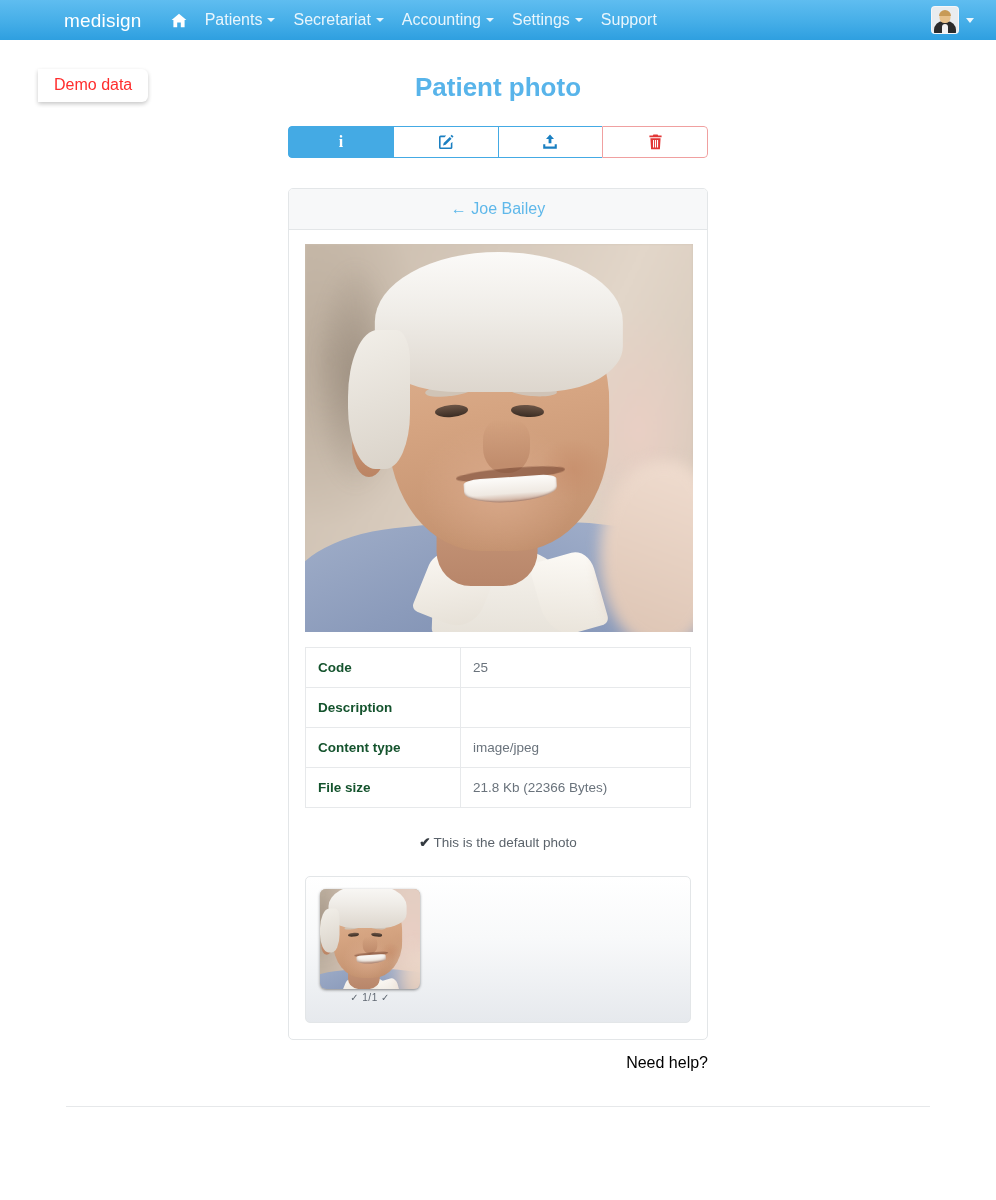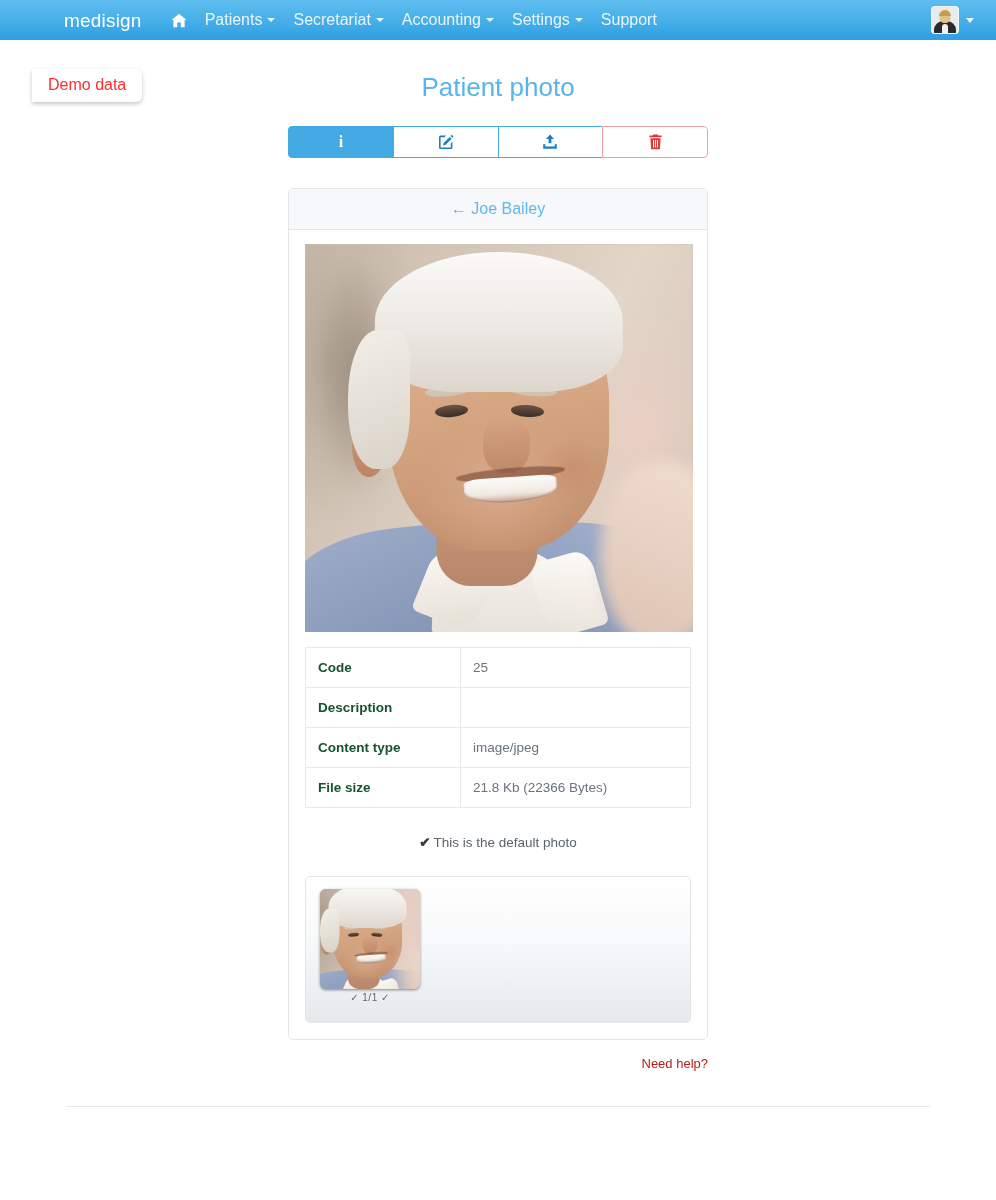--- a/index.html
+++ b/index.html
@@ -79,38 +79,38 @@
   .nav-caret {
     width: 0; height: 0;
     border-left: 4.5px solid transparent;
     border-right: 4.5px solid transparent;
     border-top: 5px solid rgba(255,255,255,.9);
   }
 
   
   .demo-badge {
     position: absolute;
-    left: 32px; top: 69px;
+    left: 38px; top: 69px;
     background: #ffffff;
     color: #ff2d2d;
     font-size: 16px;
     padding: 7px 16px 8px 16px;
     border-radius: 0 6px 6px 0;
     box-shadow: 0 2px 4px rgba(0,0,0,.22);
     z-index: 5;
     line-height: 1.15;
   }
 
   
   .page { position: relative; padding-top: 0; }
   .page-title {
     text-align: center;
     color: #58b4ea;
     font-size: 26px;
-    font-weight: 400;
+    font-weight: 700;
     margin: 32px 0 0 0;
     line-height: 1.2;
   }
 
   .wrap { width: 420px; margin: 0 auto; }
 
   
   .btn-group {
     display: flex;
     margin-top: 23px;
@@ -365,21 +365,21 @@
     margin-top: 3px;
     letter-spacing: .5px;
   }
 
   
   .need-help {
     width: 420px;
     margin: 14px auto 0 auto;
     text-align: right;
   }
-  .need-help a { color: #b91c1c; font-size: 13px; text-decoration: none; }
+  .need-help a { color: #000000; font-size: 16px; text-decoration: none; }
 
   
   footer {
     margin-top: 34px;
     padding: 0 66px;
   }
   .footer-rule { border-top: 1px solid #e6e8ea; }
   .footer-row {
     display: flex; align-items: center; justify-content: space-between;
     padding: 18px 0 0 0;

